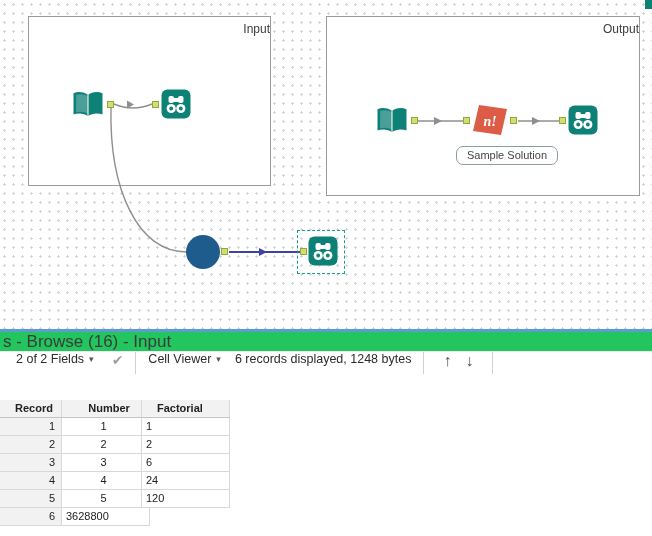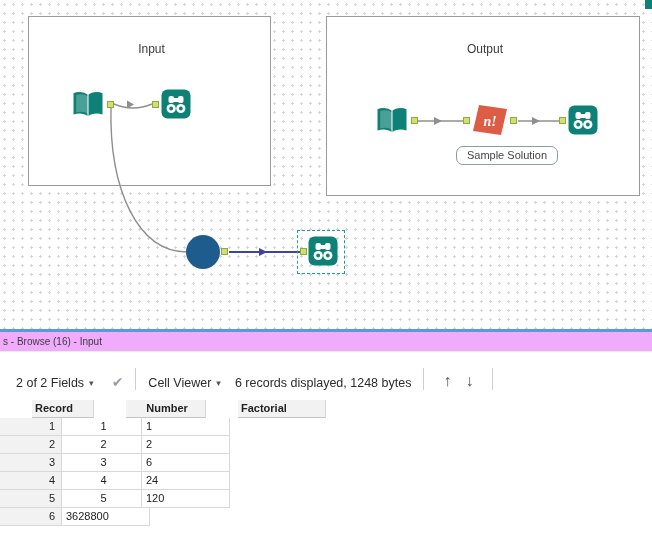--- a/index.html
+++ b/index.html
@@ -10,22 +10,22 @@
   .canvas {
     position: absolute; top: 0; left: 0; width: 652px; height: 329px;
     background-color: #fff;
     background-image: radial-gradient(circle, #d6d6d6 1px, transparent 1.3px);
     background-size: 9px 9px;
   }
   .container-box {
     position: absolute; background: #fff; border: 1px solid #9b9b9b; z-index: 1;
   }
   .container-label {
-    position: absolute; top: 5px; left: 4px; right: 0; text-align: center;
-    font-size: 12px; color: #3c3c3c; z-index: 2; margin-top: 20px;
+    position: absolute; top: 5px; left: 4px; right: 0; text-align: right;
+    font-size: 12px; color: #3c3c3c; z-index: 2;
   }
   .wires { position: absolute; top: 0; left: 0; z-index: 2; pointer-events: none; }
   .tool { position: absolute; z-index: 3; }
   .anchor {
     position: absolute; width: 7px; height: 7px; z-index: 4;
     background: #cfe072; border: 1px solid #93a83c;
   }
   .macro-circle {
     position: absolute; width: 34px; height: 34px; border-radius: 50%;
     background: #1e5c8e; z-index: 3;
@@ -36,45 +36,45 @@
   .tool-text-label {
     position: absolute; z-index: 4; background: #fff; border: 1px solid #8f9ba3;
     font-size: 11px; color: #444; text-align: center; line-height: 17px;
   }
   .corner-sliver { position: absolute; top: 0; right: 0; width: 7px; height: 9px; background: #0e8176; z-index: 5; }
 
   
   .blue-divider { position: absolute; top: 329px; left: 0; width: 652px; height: 3px; background: #5b9bd5; }
   .results { position: absolute; top: 332px; left: 0; width: 652px; bottom: 0; background: #fff; }
   .results-title {
-    height: 20px; line-height: 20px; font-size: 10px; color: #3c3c3c;
-    padding-left: 3px; background: #f0abfc; border-bottom: 1px solid #ececec;
+    height: 20px; line-height: 20px; font-size: 17px; color: #3c3c3c;
+    padding-left: 3px; background: #22c55e; border-bottom: 1px solid #ececec;
     white-space: nowrap; overflow: hidden;
   }
   .toolbar {
-    height: 38px; display: flex; align-items: flex-end;
+    height: 38px; display: flex; align-items: flex-start;
     font-size: 12.5px; color: #2b2b2b; background: #fff; padding-left: 16px;
   }
   .tb-item { display: inline-flex; align-items: center; cursor: default; }
   .caret { font-size: 9px; color: #555; margin-left: 5px; }
   .check { color: #9aa0a6; font-size: 14px; margin-left: 18px; }
   .vsep { width: 1px; height: 22px; background: #d0d0d0; margin: 0 12px; }
   .records-info { margin-left: 14px; }
   .arrow { font-size: 16px; color: #555; margin: 0 7px; cursor: default; }
 
   
   .grid { position: absolute; top: 68px; left: 0; font-size: 11px; color: #222; }
   .thead { display: flex; font-weight: bold; }
   .trow { display: flex; }
   .hcell, .tcell {
     height: 18px; line-height: 17px;
     border-right: 1px solid #d8d8d8; border-bottom: 1px solid #d8d8d8;
     overflow: hidden; white-space: nowrap;
   }
-  .hcell { background: #f2f2f2; border-bottom: 1px solid #c4c4c4; padding-left: 3px; margin-left: 32px; }
+  .hcell { background: #f2f2f2; border-bottom: 1px solid #c4c4c4; padding-left: 15px; }
   .c0 { width: 62px; }
   .c1 { width: 80px; text-align: center; }
   .c2 { width: 88px; }
   .tcell.c0 { background: #f2f2f2; text-align: right; padding-right: 6px; }
   .tcell.c1, .tcell.c2 { background: #fff; padding-left: 4px; }
 </style>
 </head>
 <body>
 
 <div class="screen">

